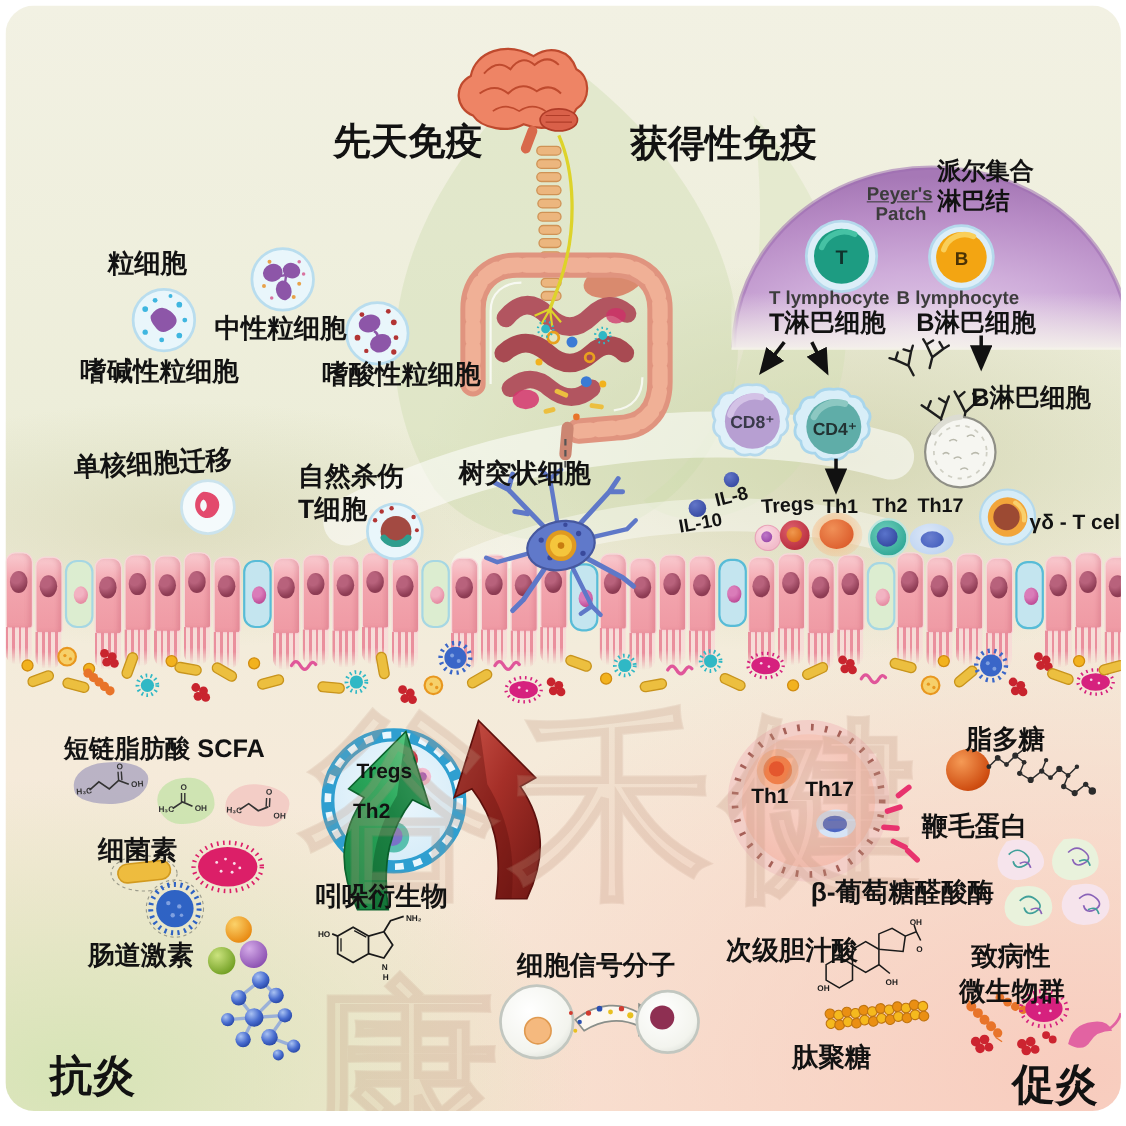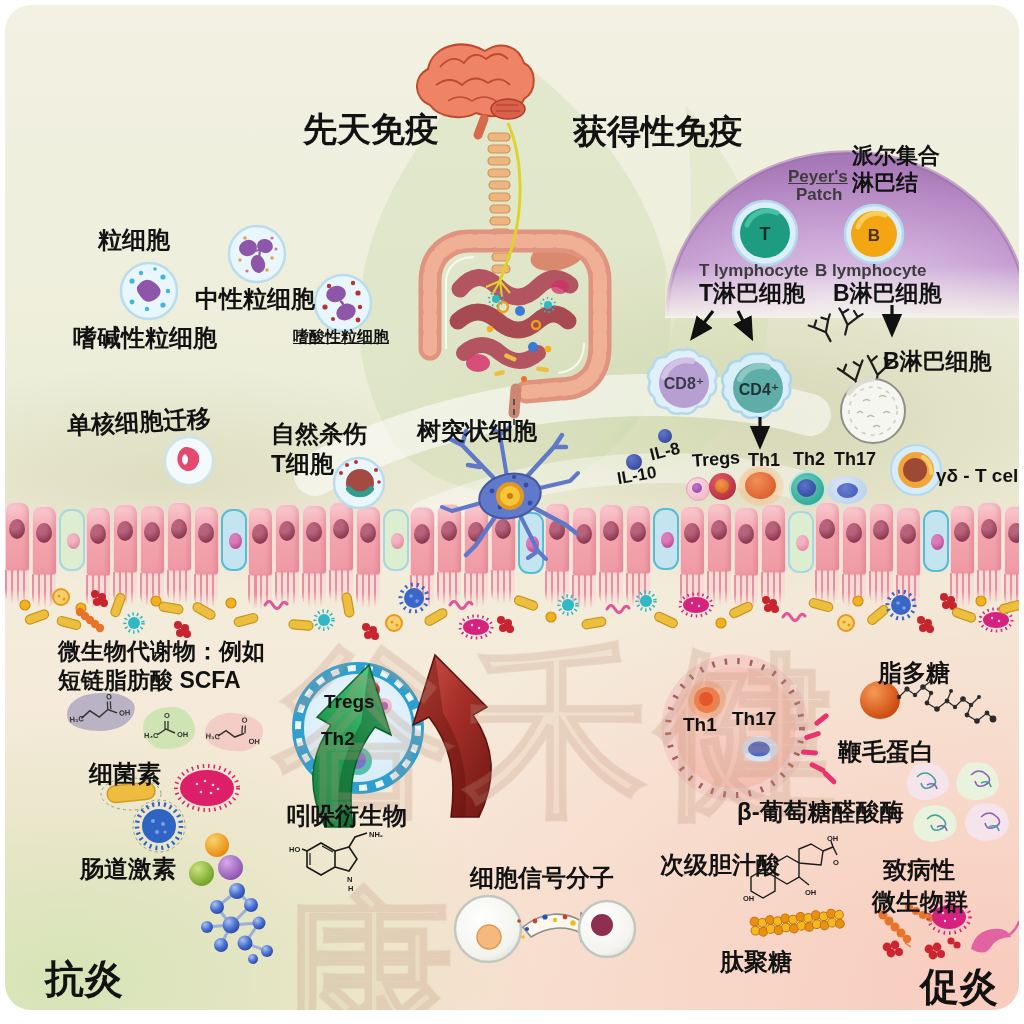--- a/index.html
+++ b/index.html
@@ -906,21 +906,21 @@
     <path d="M100 48 q4 -18 22 -20 q14 -2 18 8 q-14 0 -20 10 q-6 10 -20 2 Z" fill="#e263a2"></path>
     <path d="M138 34 q8 -6 10 -14" stroke="#e263a2" stroke-width="2.5" fill="none"></path>
   </svg>
 
   <div class="lbl" style="left:568px;top:108px;font-size:34px;">获得性免疫</div>
   <div class="lbl" style="left:298px;top:106px;font-size:34px;">先天免疫</div>
 
   <div class="lbl" style="left:93px;top:222px;font-size:24px;text-align:center;">粒细胞</div>
   <div class="lbl" style="left:190px;top:281px;font-size:24px;">中性粒细胞</div>
   <div class="lbl" style="left:68px;top:320px;font-size:24px;">嗜碱性粒细胞</div>
-  <div class="lbl" style="left:288px;top:323px;font-size:16px;text-decoration:underline;">嗜酸性粒细胞</div>
+  <div class="lbl" style="left:288px;top:323px;font-size:24px;">嗜酸性粒细胞</div>
   <div class="lbl" style="left:62px;top:404px;font-size:24px;transform:rotate(-3deg);">单核细胞迁移</div>
   <div class="lbl" style="left:266px;top:416px;font-size:24px;">自然杀伤</div>
   <div class="lbl" style="left:266px;top:446px;font-size:24px;">T细胞</div>
   <div class="lbl" style="left:412px;top:413px;font-size:24px;">树突状细胞</div>
 
   <div class="lbl" style="left:847px;top:139px;font-size:22px;">派尔集合</div>
   <div class="lbl" style="left:847px;top:166px;font-size:22px;">淋巴结</div>
   <div class="lble" style="left:783px;top:163px;font-size:17px;text-decoration:underline;">Peyer's</div>
   <div class="lble" style="left:791px;top:181px;font-size:17px;">Patch</div>
   <div class="lble" style="left:694px;top:257px;font-size:17px;">T lymphocyte</div>
@@ -930,21 +930,20 @@
   <div class="lbl" style="left:878px;top:344px;font-size:23px;">B淋巴细胞</div>
 
   <div class="lbl" style="left:645px;top:438px;font-size:17px;transform:rotate(-14deg);">IL-8</div>
   <div class="lbl" style="left:612px;top:462px;font-size:17px;transform:rotate(-10deg);">IL-10</div>
   <div class="lbl" style="left:687px;top:445px;font-size:18px;transform:rotate(-4deg);">Tregs</div>
   <div class="lbl" style="left:743px;top:446px;font-size:18px;">Th1</div>
   <div class="lbl" style="left:788px;top:445px;font-size:18px;">Th2</div>
   <div class="lbl" style="left:829px;top:445px;font-size:18px;">Th17</div>
   <div class="lbl" style="left:931px;top:461px;font-size:19px;font-weight:600;">γδ - T cell</div>
 
-  <div class="lbl" style="left:53px;top:634px;font-size:23px;">微生物代谢物：例如</div>
   <div class="lbl" style="left:53px;top:663px;font-size:23px;">短链脂肪酸 SCFA</div>
   <div class="lbl" style="left:84px;top:756px;font-size:24px;">细菌素</div>
   <div class="lbl" style="left:75px;top:851px;font-size:24px;">肠道激素</div>
   <div class="lbl" style="left:282px;top:798px;font-size:24px;">吲哚衍生物</div>
   <div class="lbl" style="left:319px;top:687px;font-size:19px;font-weight:600;">Tregs</div>
   <div class="lbl" style="left:316px;top:724px;font-size:19px;font-weight:600;">Th2</div>
   <div class="lbl" style="left:465px;top:860px;font-size:24px;">细胞信号分子</div>
 
   <div class="lbl" style="left:678px;top:710px;font-size:19px;font-weight:600;">Th1</div>
   <div class="lbl" style="left:727px;top:704px;font-size:19px;font-weight:600;">Th17</div>

